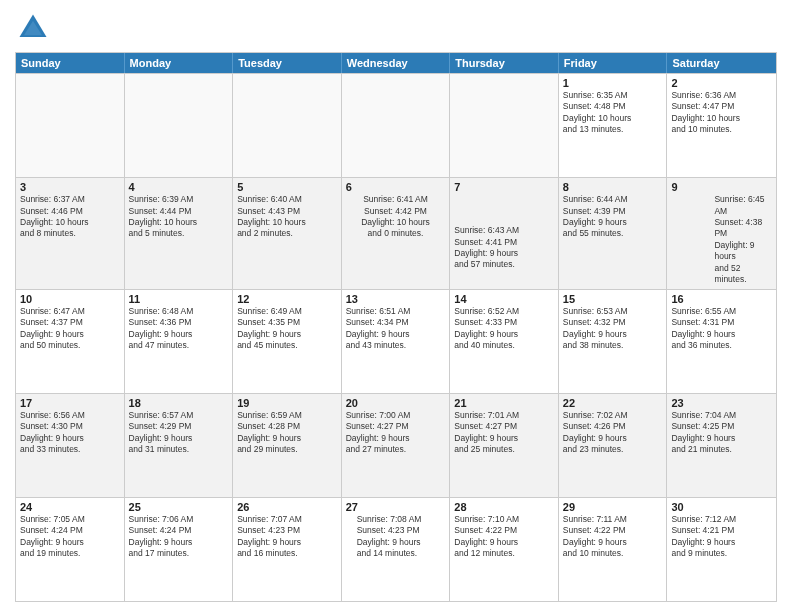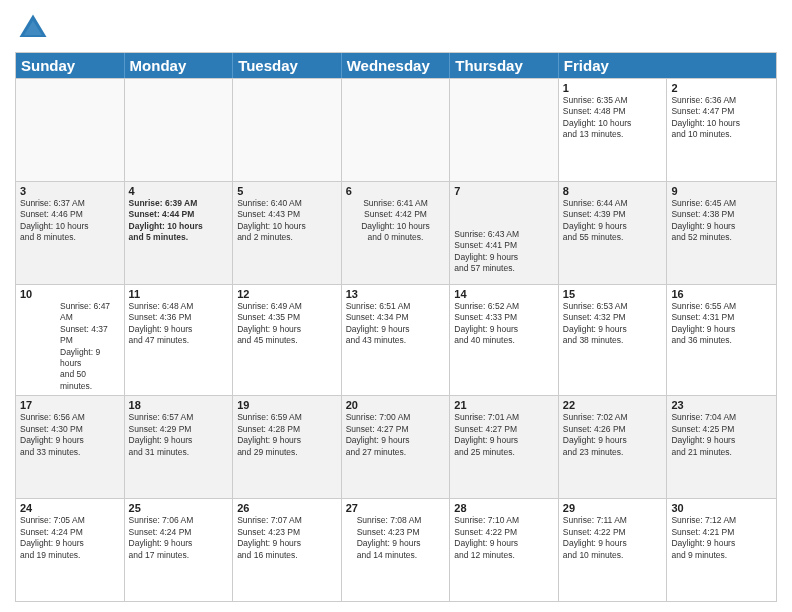--- a/index.html
+++ b/index.html
@@ -65,21 +65,21 @@
       flex-direction: column;
       border: 1px solid #ccc;
     }
     .cal-header {
       display: grid;
       grid-template-columns: repeat(7, 1fr);
       background: #2c7bb6;
     }
     .cal-header-cell {
       color: #fff;
-      font-size: 15px;
+      font-size: 11px;
       font-weight: bold;
       padding: 4px 5px;
       text-align: left;
       border-right: 1px solid #5599cc;
     }
     .cal-header-cell:last-child { border-right: none; }
     .cal-body {
       flex: 1;
       display: flex;
       flex-direction: column;
@@ -137,20 +137,21 @@
   </div>
 
   <div class="calendar">
     <div class="cal-header" id="cal-header">
         <div class="cal-header-cell">Sunday</div>
         <div class="cal-header-cell">Monday</div>
         <div class="cal-header-cell">Tuesday</div>
         <div class="cal-header-cell">Wednesday</div>
         <div class="cal-header-cell">Thursday</div>
         <div class="cal-header-cell">Friday</div>
+        <div class="cal-header-cell">Saturday</div>
       </div>
     <div class="cal-body" id="cal-body">
         <div class="cal-row">
           <div class="cal-cell empty"></div>
           <div class="cal-cell empty"></div>
           <div class="cal-cell empty"></div>
           <div class="cal-cell empty"></div>
           <div class="cal-cell empty"></div>
           <div class="cal-cell">
             <span class="day-num">1</span>
@@ -170,21 +171,21 @@
         <div class="cal-row">
           <div class="cal-cell shaded">
             <span class="day-num">3</span>
             <div class="day-info" style="white-space: pre-line;">Sunrise: 6:37 AM
 Sunset: 4:46 PM
 Daylight: 10 hours
 and 8 minutes.</div>
           </div>
           <div class="cal-cell shaded">
             <span class="day-num">4</span>
-            <div class="day-info" style="white-space: pre-line; font-weight: bold;">Sunrise: 6:39 AM
+            <div class="day-info" style="white-space: pre-line;">Sunrise: 6:39 AM
 Sunset: 4:44 PM
 Daylight: 10 hours
 and 5 minutes.</div>
           </div>
           <div class="cal-cell shaded">
             <span class="day-num">5</span>
             <div class="day-info" style="white-space: pre-line;">Sunrise: 6:40 AM
 Sunset: 4:43 PM
 Daylight: 10 hours
 and 2 minutes.</div>
@@ -205,30 +206,30 @@
           </div>
           <div class="cal-cell shaded">
             <span class="day-num">8</span>
             <div class="day-info" style="white-space: pre-line;">Sunrise: 6:44 AM
 Sunset: 4:39 PM
 Daylight: 9 hours
 and 55 minutes.</div>
           </div>
           <div class="cal-cell shaded">
             <span class="day-num">9</span>
-            <div class="day-info" style="white-space: pre-line;">Sunrise: 6:45 AM
+            <div class="day-info" style="white-space: pre-line; margin-left: 43px;">Sunrise: 6:45 AM
 Sunset: 4:38 PM
 Daylight: 9 hours
 and 52 minutes.</div>
           </div>
         </div>
         <div class="cal-row">
           <div class="cal-cell">
             <span class="day-num">10</span>
-            <div class="day-info" style="white-space: pre-line; margin-left: 40px;">Sunrise: 6:47 AM
+            <div class="day-info" style="white-space: pre-line;">Sunrise: 6:47 AM
 Sunset: 4:37 PM
 Daylight: 9 hours
 and 50 minutes.</div>
           </div>
           <div class="cal-cell">
             <span class="day-num">11</span>
             <div class="day-info" style="white-space: pre-line;">Sunrise: 6:48 AM
 Sunset: 4:36 PM
 Daylight: 9 hours
 and 47 minutes.</div>

